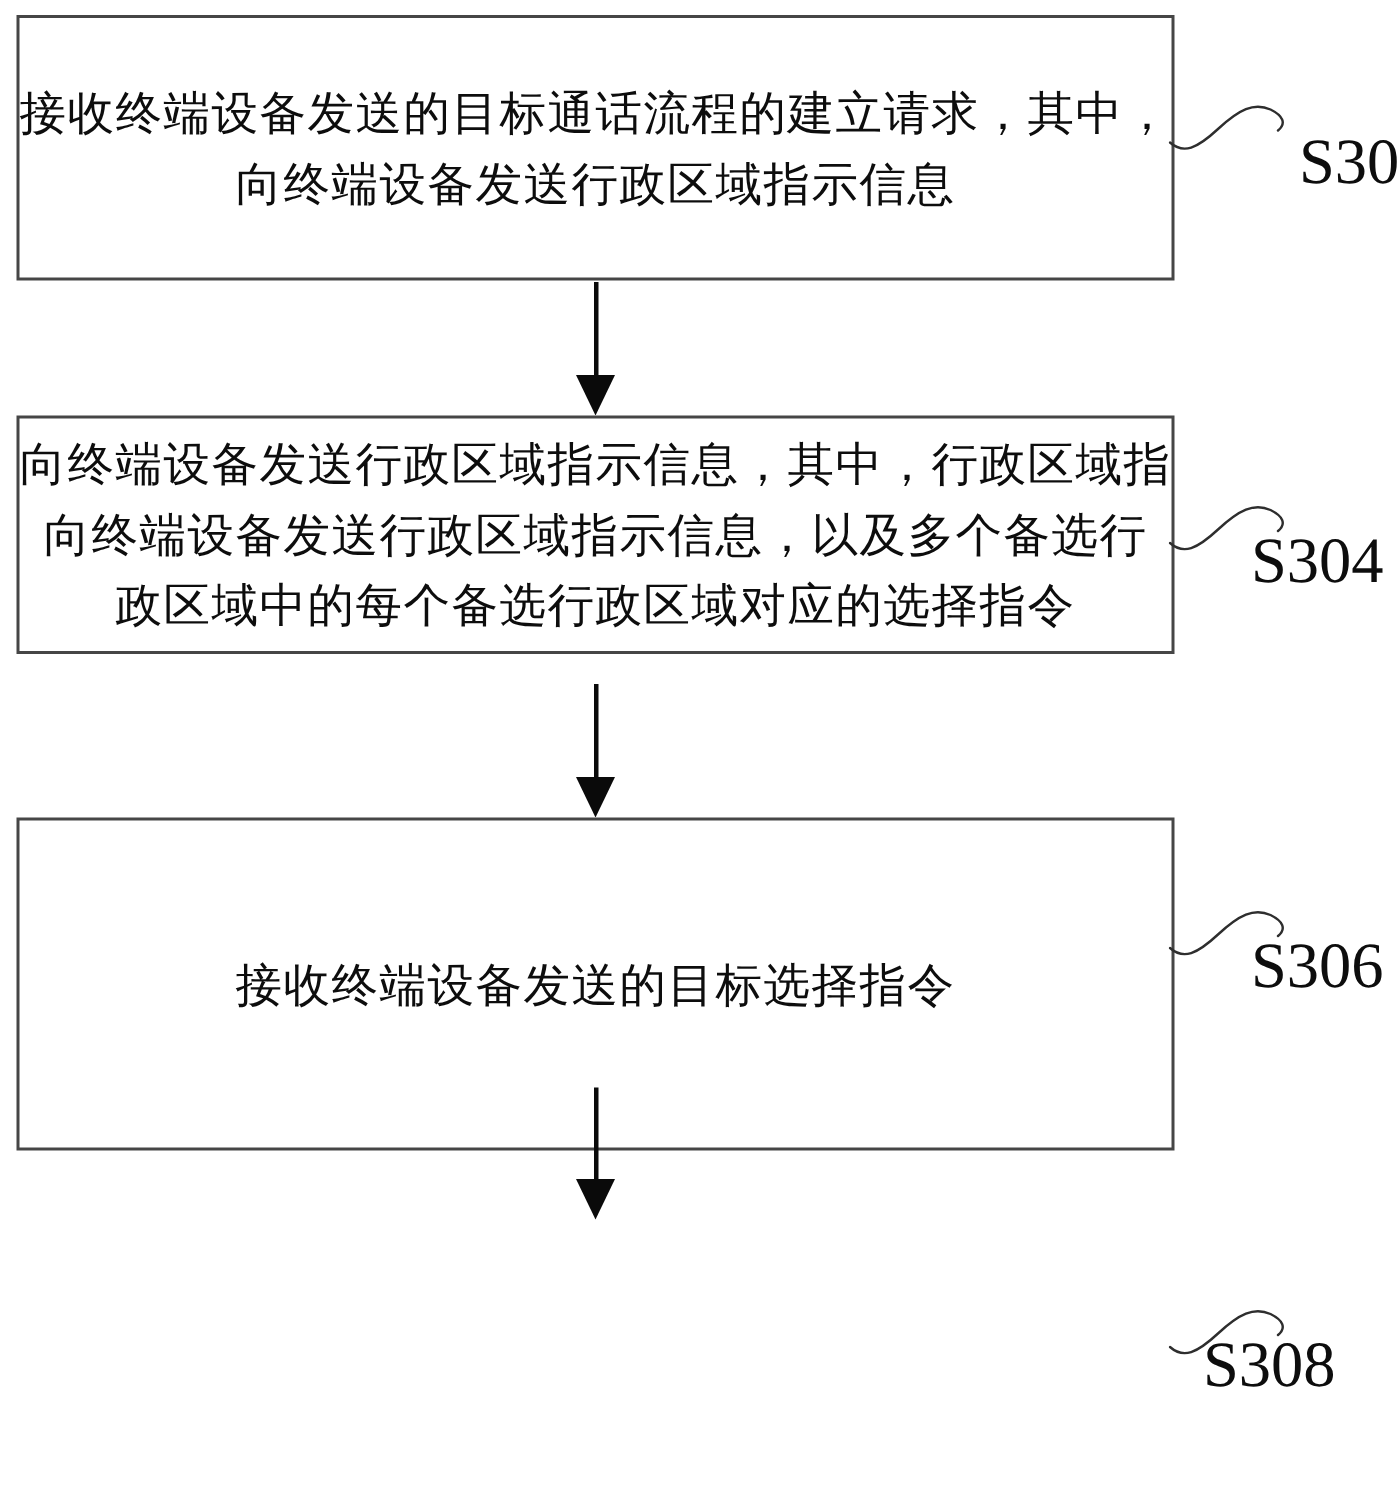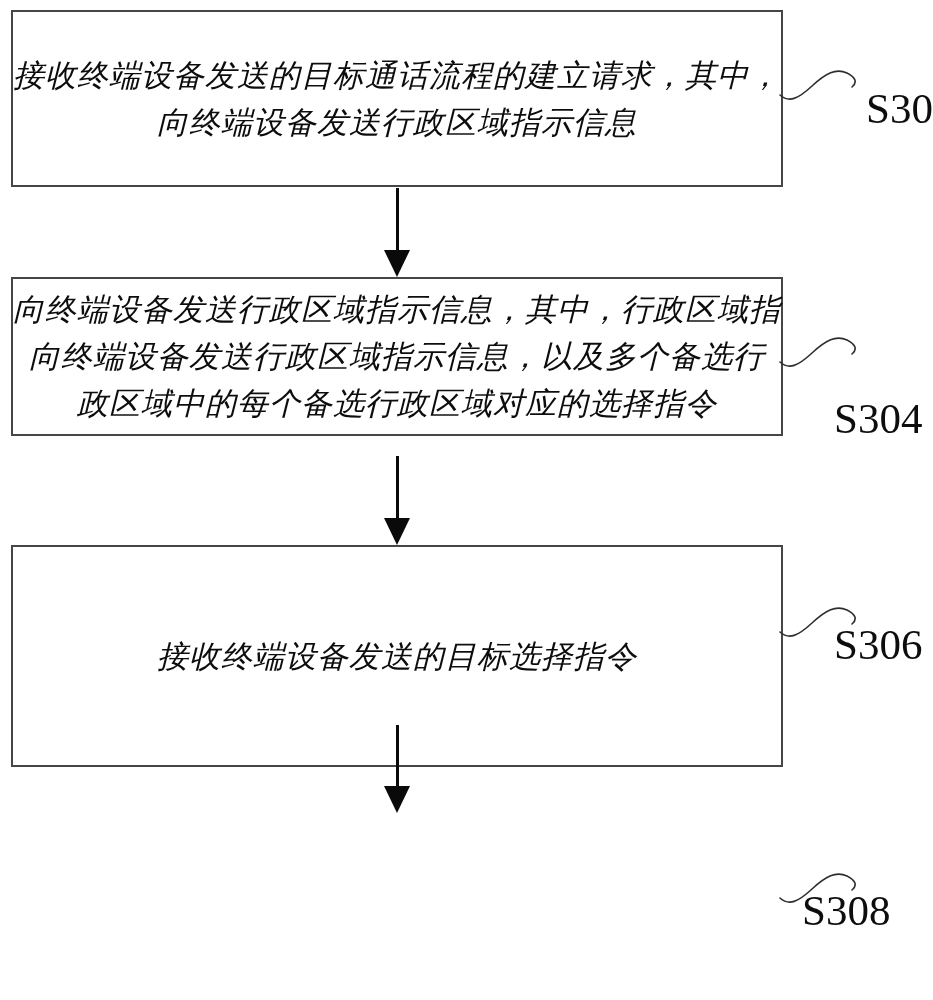--- a/index.html
+++ b/index.html
@@ -16,21 +16,20 @@
     overflow: hidden;
   }
   .step-box {
     position: absolute;
     border: 2px solid #464646;
     background: #ffffff;
     box-sizing: border-box;
     display: flex;
     align-items: center;
     justify-content: center;
-    font-style: italic;
   }
   .box-text {
     width: 100%;
     text-align: center;
     font-size: 31px;
     line-height: 47px;
     color: #0d0d0d;
     letter-spacing: 1px;
   }
   .arrow {
@@ -95,21 +94,21 @@
   <div class="step-box" style="left:11px; top:277px; width:772px; height:159px;">
     <div class="box-text">
       <div>向终端设备发送行政区域指示信息，其中，行政区域指</div>
       <div>向终端设备发送行政区域指示信息，以及多个备选行</div>
       <div>政区域中的每个备选行政区域对应的选择指令</div>
     </div>
   </div>
   <svg class="squiggle" style="left:779px; top:332px;" viewBox="0 0 90 40">
     <path d="M1,30 C10,38 19,34 33,21 C47,8 57,3 68,8 C76,12 79,17 73,22"></path>
   </svg>
-  <div class="step-label" style="left:834px; top:350px;margin-top:44px;">S304</div>
+  <div class="step-label" style="left:834px; top:350px;">S304</div>
 
   <div class="arrow" style="left:383px; top:456px; height:89px;">
     <div class="arrow-line"></div>
     <div class="arrow-head"></div>
   </div>
 
   <div class="step-box" style="left:11px; top:545px; width:772px; height:222px;">
     <div class="box-text">
       <div>接收终端设备发送的目标选择指令</div>
     </div>

